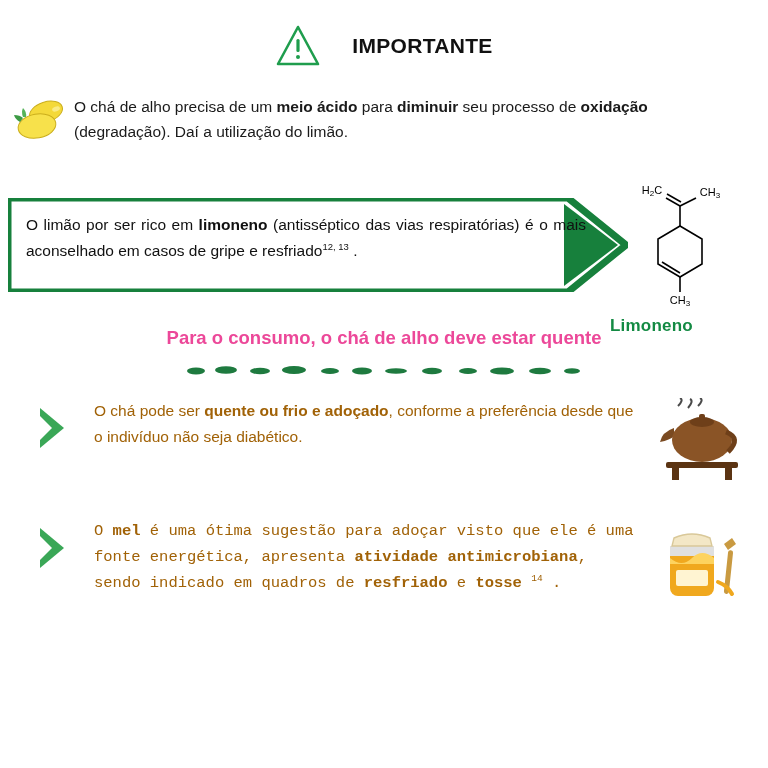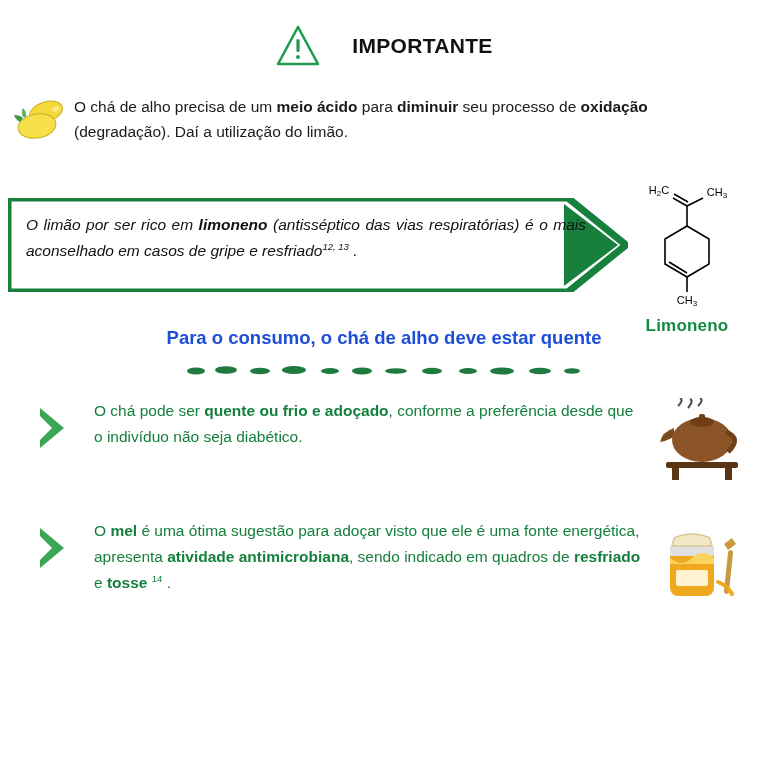--- a/index.html
+++ b/index.html
@@ -69,21 +69,20 @@
     position: relative;
     margin-top: 26px;
     height: 160px;
   }
   .banner {
     position: absolute;
     left: 8px;
     top: 28px;
     width: 620px;
     height: 94px;
-    font-style: italic;
   }
   .banner-shape {
     position: absolute;
     inset: 0;
   }
   .banner-text {
     position: absolute;
     left: 18px;
     top: 14px;
     width: 560px;
@@ -95,41 +94,41 @@
   .banner-text b { font-weight: bold; }
   sup {
     font-size: 9.5px;
     vertical-align: super;
     line-height: 0;
   }
 
   
   .molecule {
     position: absolute;
-    right: 11px;
+    right: 18px;
     top: 4px;
     width: 140px;
-    text-align: center;
+    text-align: left;
   }
   .molecule svg { display: block; margin: 0 auto; }
   .molecule-label {
     margin-top: 2px;
     font-size: 17px;
     font-weight: bold;
     color: #138a43;
     letter-spacing: 0.2px;
   }
 
   
   .question {
     text-align: center;
     font-size: 18.5px;
     font-weight: bold;
     line-height: 1.5;
-    color: #1d4ed8;
+    color: #ec4899;
     margin-top: -6px;
   }
   .dash-divider {
     margin: 10px auto 0;
     width: 400px;
     height: 18px;
     display: block;
   }
 
   
@@ -141,33 +140,33 @@
     margin-top: 22px;
   }
   .chev {
     flex: 0 0 42px;
     padding-top: 8px;
   }
   .bullet-text {
     flex: 1;
     font-size: 15.5px;
     line-height: 1.68;
-    color: #15803d;
+    color: #a16207;
     padding-left: 14px;
     padding-right: 6px;
   }
   .bullet-text b { font-weight: bold; }
   .bullet-art {
     flex: 0 0 104px;
     display: flex;
     justify-content: center;
     align-items: flex-start;
   }
   .row-teapot { margin-top: 18px; }
-  .row-honey { margin-top: 34px; }
+  .row-honey { margin-top: 34px; font-family: Liberation Mono, monospace; }
 </style>
 </head>
 <body>
 
 <div class="page">
 
   <div class="header">
     <span>
       <svg class="warn-icon" viewBox="0 0 46 44" aria-hidden="true">
         <path d="M23 3 L43 40 L3 40 Z" fill="none" stroke="#1f9d4d" stroke-width="2.6" stroke-linejoin="round"></path>

